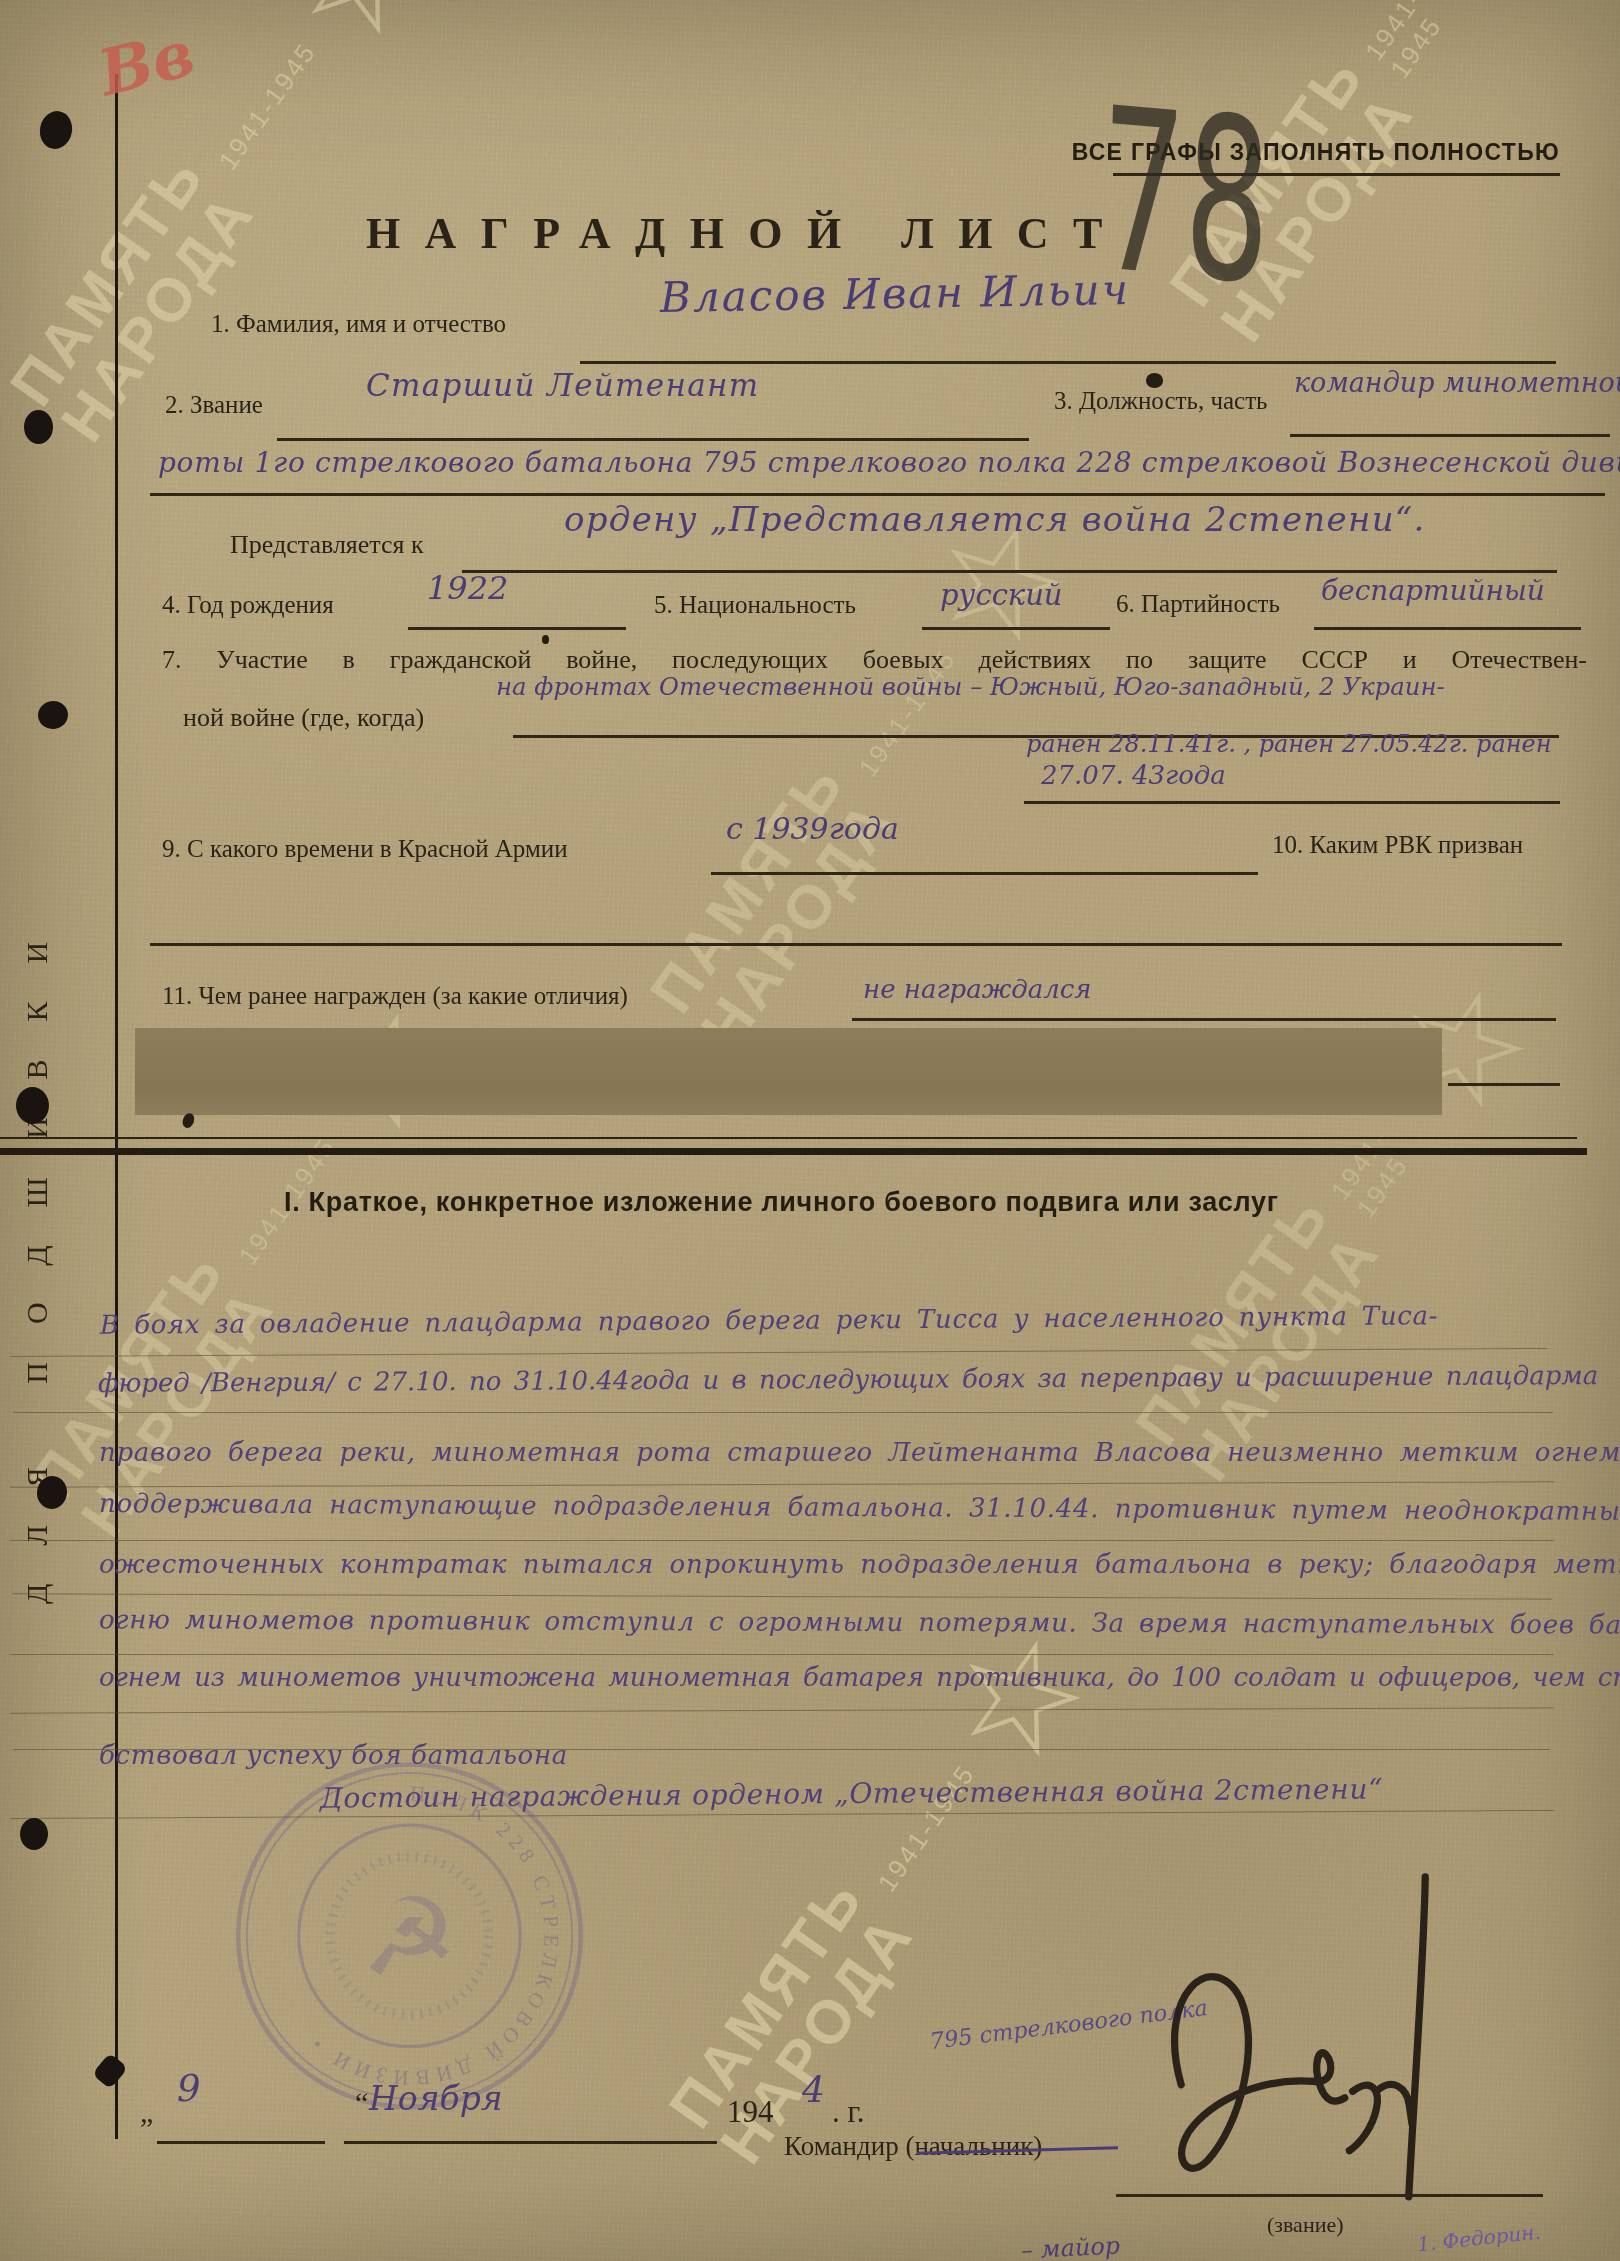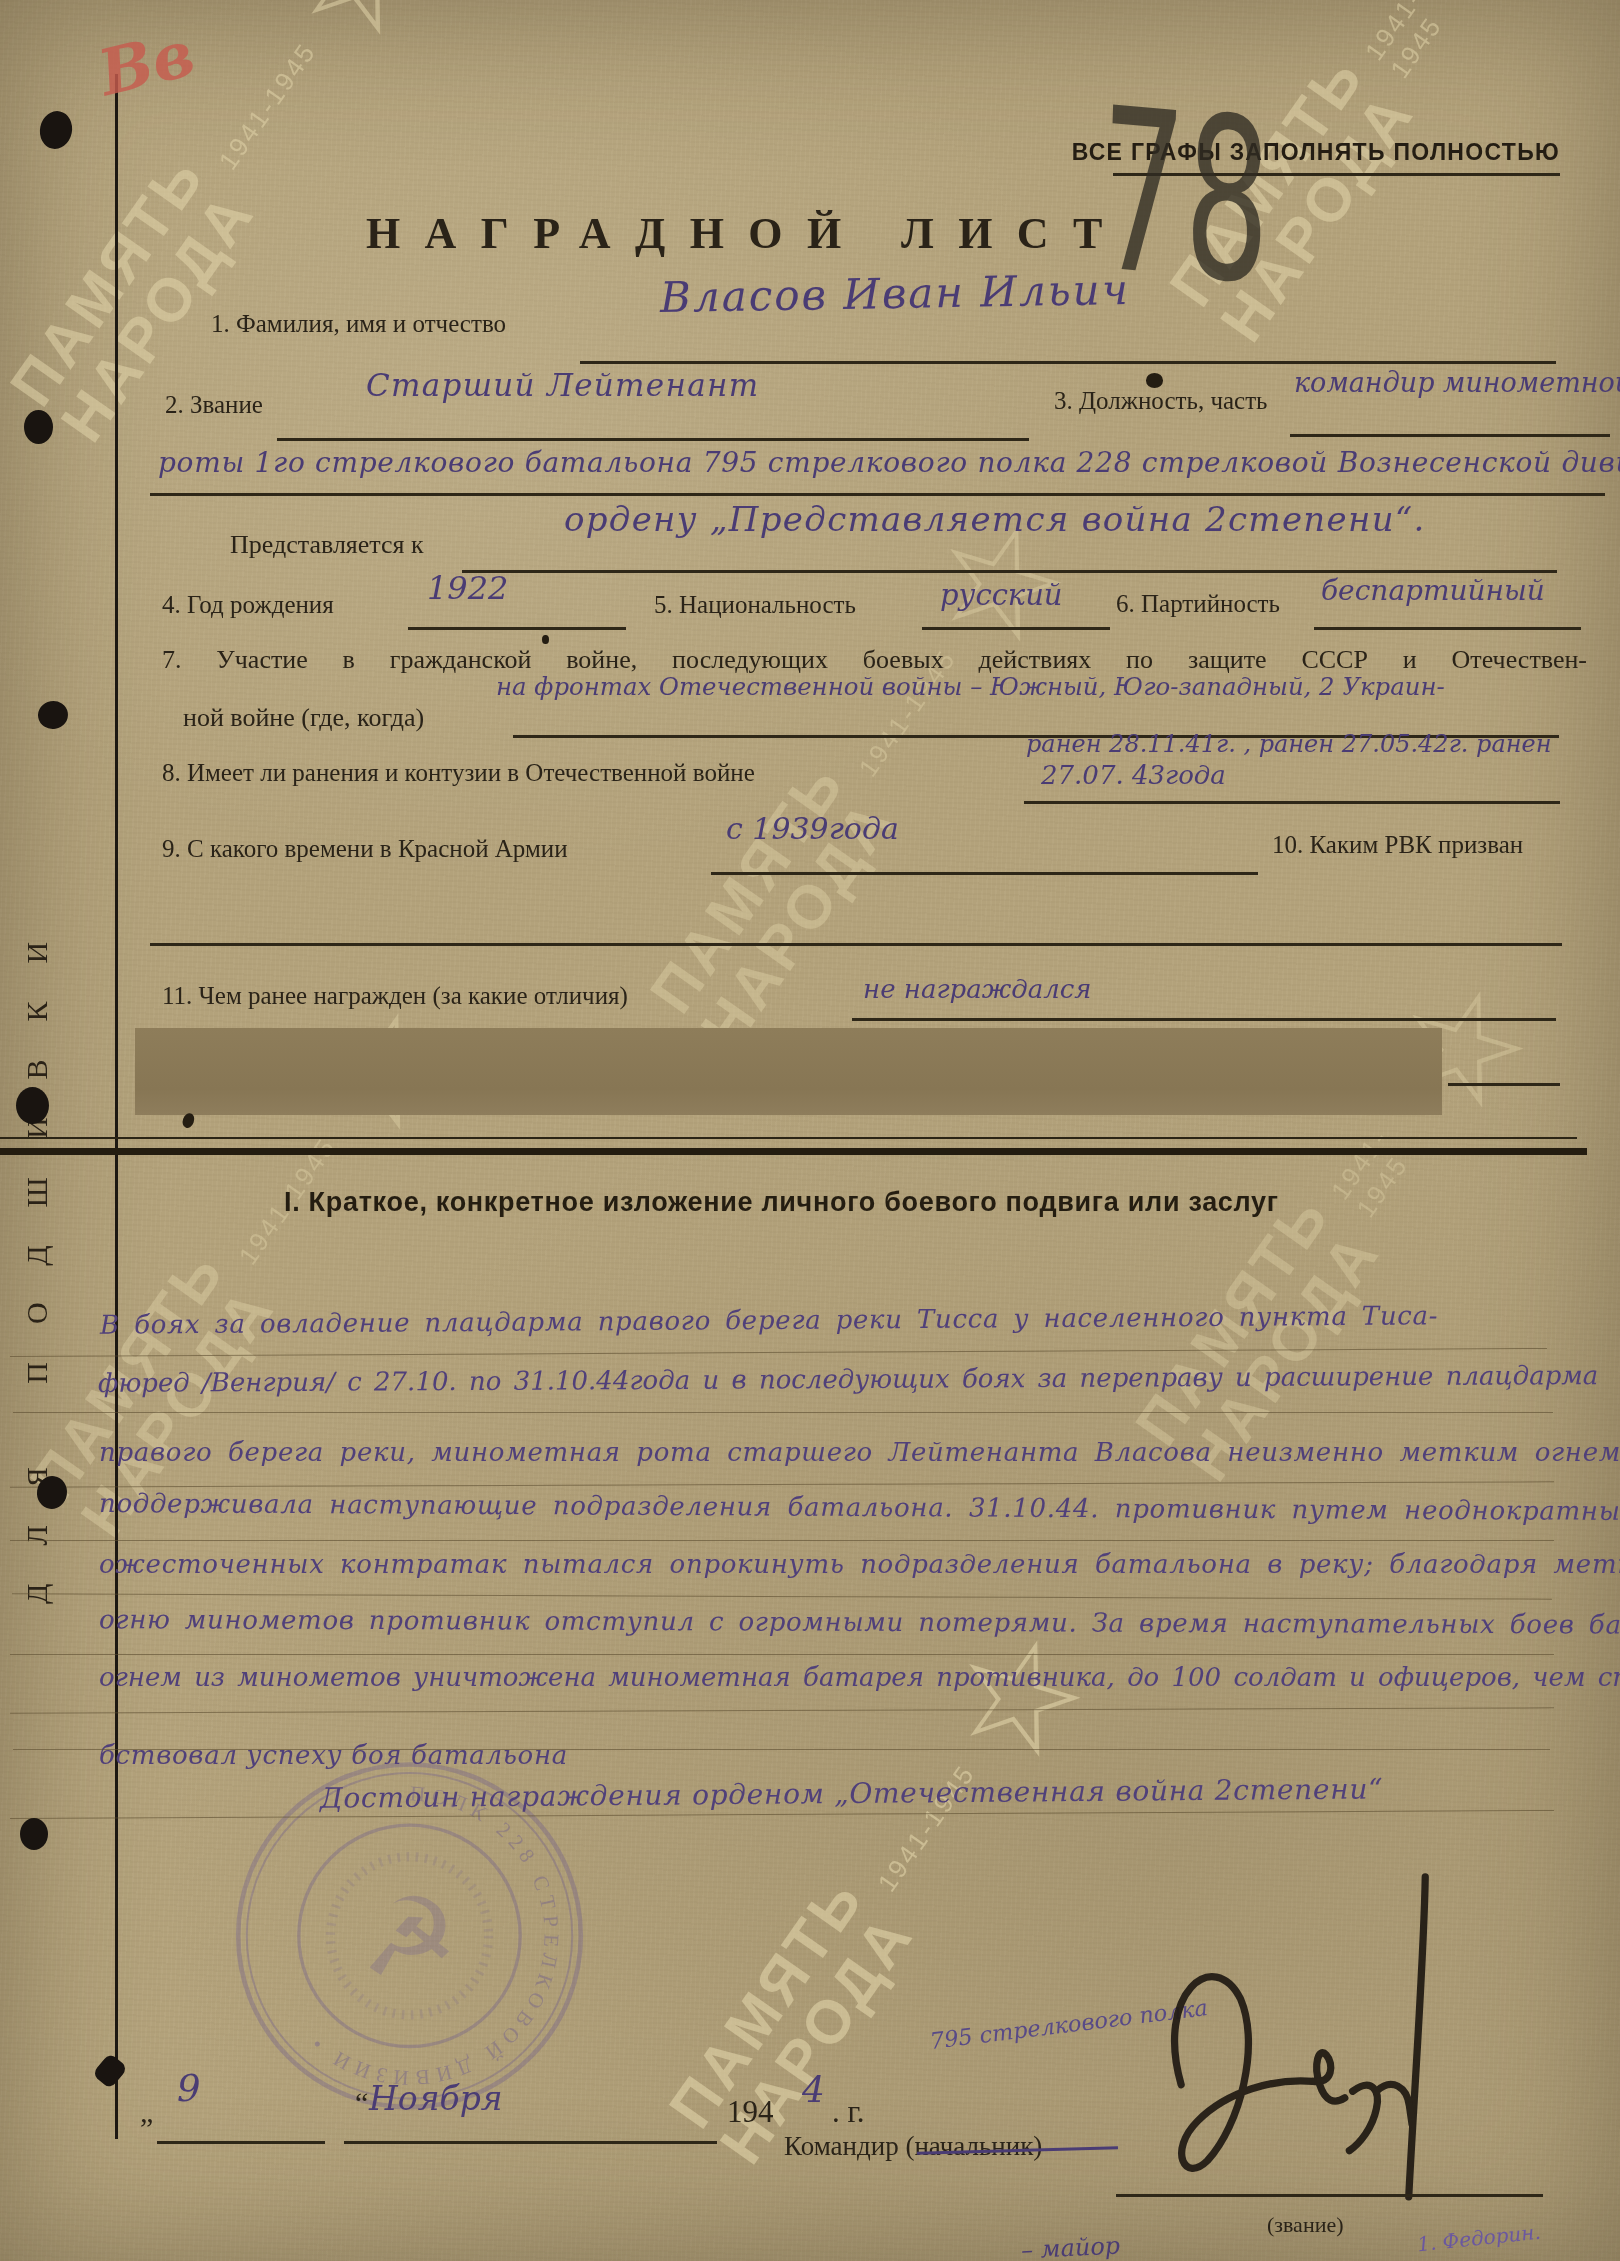--- a/index.html
+++ b/index.html
@@ -123,21 +123,20 @@
   <div class="abs printed" style="left:1116px; top:590px; font-size:25px;">6. Партийность</div>
   <div class="abs hw" style="left:1321px; top:574px; font-size:28px;">беспартийный</div>
   <div class="rule" style="left:1314px; top:627px; width:267px;"></div>
 
   <div class="abs printed jlast" style="left:162px; top:645px; font-size:26px; width:1425px;">7. Участие в гражданской войне, последующих боевых действиях по защите СССР и Отечествен-</div>
   <div class="abs hw" style="left:496px; top:672px; font-size:24.4px;">на фронтах Отечественной войны – Южный, Юго-западный, 2 Украин-</div>
   <div class="abs printed" style="left:183px; top:703px; font-size:26px;">ной войне (где, когда)</div>
   <div class="rule" style="left:513px; top:735px; width:1046px;"></div>
 
   <div class="abs hw" style="left:1026px; top:730px; font-size:24px;">ранен 28.11.41г. , ранен 27.05.42г.    ранен</div>
-  <div class="abs printed" style="left:162px; top:759px; font-size:25px;">8. Имеет ли ранения и контузии в Отечественной войне</div>
   <div class="abs hw" style="left:1041px; top:760px; font-size:26px;">27.07. 43года</div>
   <div class="rule" style="left:1024px; top:801px; width:536px;"></div>
 
   <div class="abs printed" style="left:162px; top:835px; font-size:25px;">9. С какого времени в Красной Армии</div>
   <div class="abs hw" style="left:726px; top:811px; font-size:30px;">с 1939года</div>
   <div class="rule" style="left:711px; top:872px; width:547px;"></div>
   <div class="abs printed" style="left:1272px; top:831px; font-size:25px;">10. Каким РВК призван</div>
   <div class="rule" style="left:150px; top:943px; width:1412px;"></div>
 
   <div class="abs printed" style="left:162px; top:982px; font-size:25px;">11. Чем ранее награжден (за какие отличия)</div>

